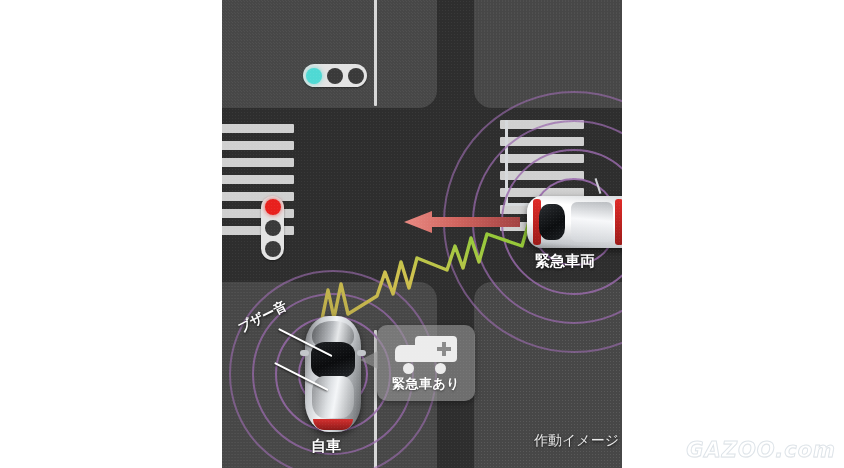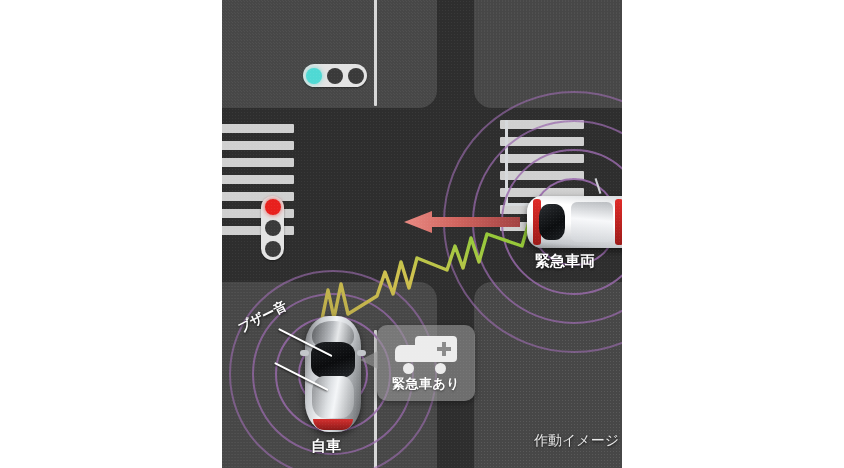--- a/index.html
+++ b/index.html
@@ -295,14 +295,15 @@
     <div class="leader" id="lead1"></div>
     <div class="leader" id="lead2"></div>
 
     <div class="cap" id="cap-buzz">ブザー音</div>
     <div class="cap" id="cap-ego">自車</div>
     <div class="cap" id="cap-emv">緊急車両</div>
     <div class="cap" id="cap-note">作動イメージ</div>
 
   </div>
 
+  <div id="wm">GAZOO.com</div>
 
 </div>
 
 </body></html>

